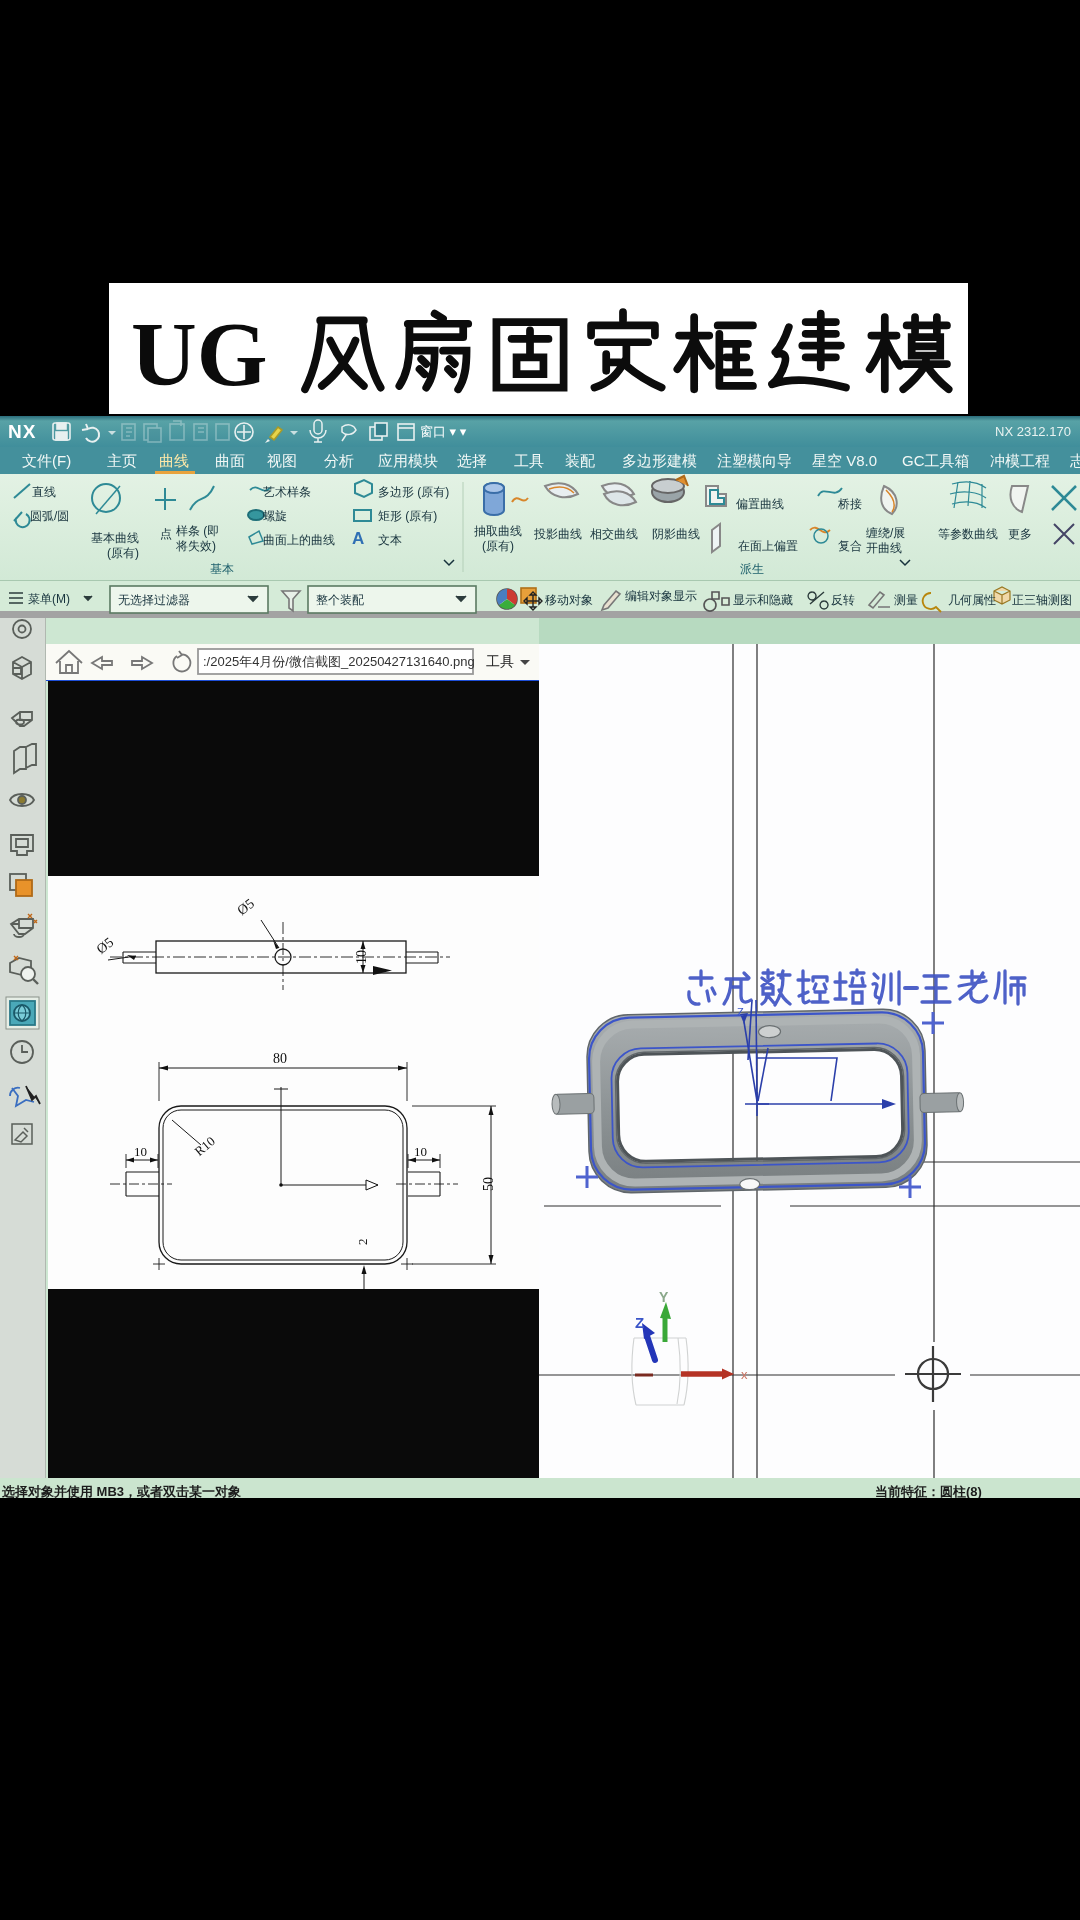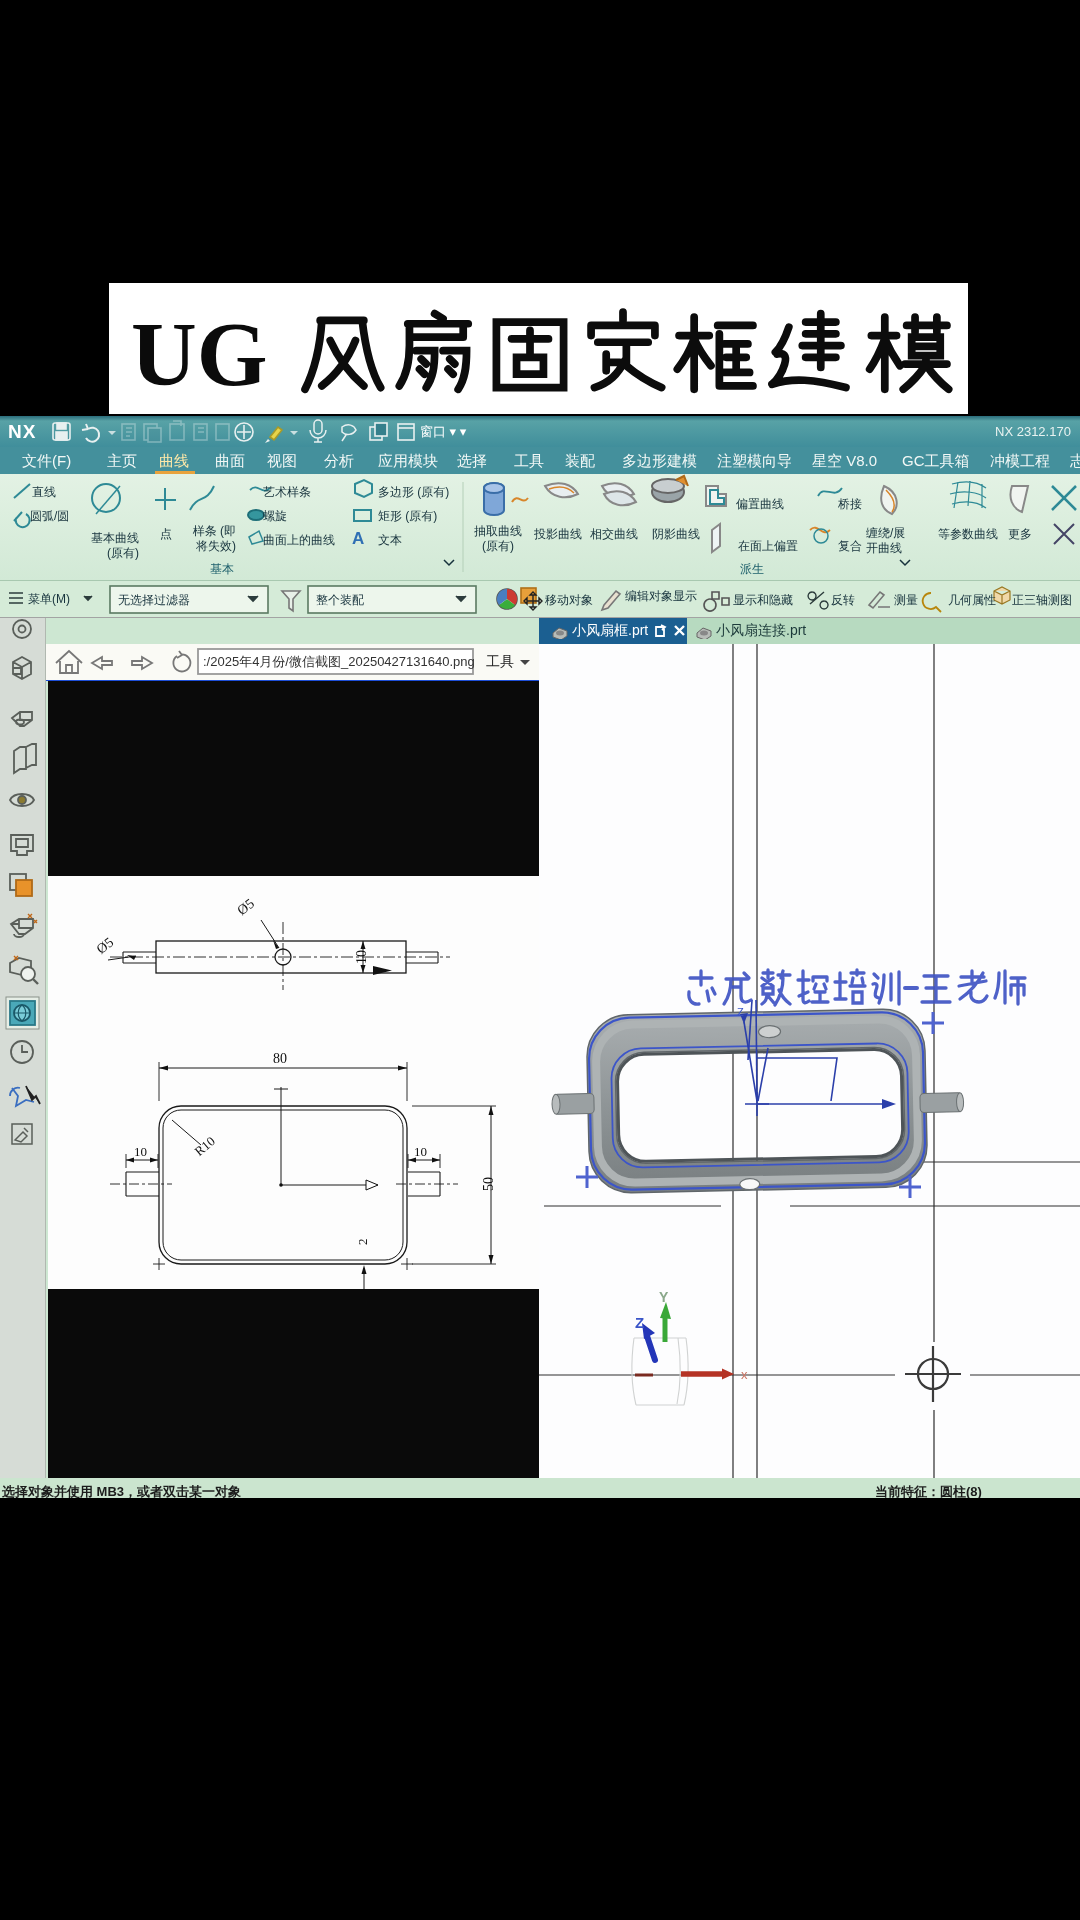--- a/index.html
+++ b/index.html
@@ -135,21 +135,21 @@
   <path d="M1012,12 C1008,24 1012,34 1022,38 L1028,12 Z" fill="#f0f4f0" stroke="#888"></path>
   <path d="M1052,12 L1076,36 M1076,12 L1052,36" stroke-width="2.5"></path>
   <path d="M1054,50 L1074,70 M1074,50 L1054,70" stroke="#446" stroke-width="2"></path>
   <path d="M444,86 l5,5 l5,-5" stroke="#16323c" stroke-width="1.5"></path>
   <path d="M900,86 l5,5 l5,-5" stroke="#16323c" stroke-width="1.5"></path>
 </svg>
   <span class="abs" style="left:32px;top:10px">直线</span>
   <span class="abs" style="left:30px;top:34px">圆弧/圆</span>
   <div class="abs" style="left:83px;top:57px;width:56px;text-align:right;line-height:15px">基本曲线<br>(原有)</div>
   <span class="abs" style="left:160px;top:52px">点</span>
-  <div class="abs" style="left:176px;top:50px;width:60px;text-align:right;line-height:15px">样条 (即<br>将失效)</div>
+  <div class="abs" style="left:176px;top:50px;width:60px;text-align:left;line-height:15px">样条 (即<br>将失效)</div>
   <span class="abs" style="left:263px;top:10px">艺术样条</span>
   <span class="abs" style="left:263px;top:34px">螺旋</span>
   <span class="abs" style="left:263px;top:58px">曲面上的曲线</span>
   <span class="abs" style="left:378px;top:10px">多边形 (原有)</span>
   <span class="abs" style="left:378px;top:34px">矩形 (原有)</span>
   <span class="abs" style="left:378px;top:58px">文本</span>
   <div class="abs" style="left:468px;top:50px;width:60px;text-align:center;line-height:15px">抽取曲线<br>(原有)</div>
   <span class="abs" style="left:534px;top:52px">投影曲线</span>
   <span class="abs" style="left:590px;top:52px">相交曲线</span>
   <span class="abs" style="left:652px;top:52px">阴影曲线</span>
@@ -157,21 +157,21 @@
   <span class="abs" style="left:738px;top:64px">在面上偏置</span>
   <span class="abs" style="left:838px;top:22px">桥接</span>
   <span class="abs" style="left:838px;top:64px">复合</span>
   <div class="abs" style="left:866px;top:52px;width:70px;line-height:15px">缠绕/展<br>开曲线</div>
   <span class="abs" style="left:938px;top:52px">等参数曲线</span>
   <span class="abs" style="left:1008px;top:52px">更多</span>
   <span class="abs" style="left:210px;top:87px;color:#1d5f6b">基本</span>
   <span class="abs" style="left:740px;top:87px;color:#1d5f6b">派生</span>
 </div>
 
-<div class="abs" id="seltb" style="left:0;top:580px;width:1080px;height:38px;background:#d5ebd8;border-top:1px solid #a8c8b0;border-bottom:1px solid #a3a3a3;color:#16323c;font-size:12px">
+<div class="abs" id="seltb" style="left:0;top:580px;width:1080px;height:38px;background:#d5ebd8;border-top:1px solid #a8c8b0;border-bottom:7px solid #a3a3a3;color:#16323c;font-size:12px">
 <svg class="abs" style="left:0;top:0" width="1080" height="38" fill="none" stroke="#2c3c3c" stroke-width="1.6">
   <path d="M9,12 h14 M9,17 h14 M9,22 h14"></path>
   <path d="M84,15 l4,4 l4,-4" fill="#2c3c3c"></path>
   <rect x="110" y="5" width="158" height="27" fill="#edf6ec" stroke="#5a7a62"></rect>
   <path d="M248,15 l5,5 l5,-5" fill="#2c3c3c"></path>
   <path d="M282,10 h18 l-7,8 v12 l-4,-3 v-9 z" fill="#e8f0e8" stroke="#777"></path>
   <rect x="308" y="5" width="168" height="27" fill="#edf6ec" stroke="#5a7a62"></rect>
   <path d="M456,15 l5,5 l5,-5" fill="#2c3c3c"></path>
   <circle cx="507" cy="18" r="10" fill="#fff" stroke="#555"></circle>
   <path d="M507,18 L507,8 A10,10 0 0,1 515,24 Z" fill="#cc3a32" stroke="none"></path>
@@ -297,37 +297,20 @@
       <text x="366" y="280" font-family="Liberation Serif" font-size="13" fill="#111" stroke="none">10</text>
       <path d="M316,414 V392" stroke-width="1"></path>
       <path d="M316,389 l-2.5,9 h5 z" fill="#111" stroke="none"></path>
       <text x="306" y="372" transform="rotate(-90 311 364)" font-family="Liberation Serif" font-size="13" fill="#111" stroke="none">2</text>
       <path d="M105,388 h12 M111,382 v12 M353,388 h12 M359,382 v12" stroke-width="0.9"></path>
     </svg>
   </div>
 </div>
 
 <div class="abs" style="left:539px;top:618px;width:541px;height:860px;background:#b7dac0">
-  <div class="abs" id="tabbar" style="left:0;top:0;width:541px;height:26px">
-    <div class="abs" style="left:0;top:0;width:148px;height:26px;background:#1b5f91"></div>
-    <svg class="abs" style="left:12px;top:5px" width="18" height="16">
-        <path d="M2,10 l6,-5 l8,3 v5 l-6,4 l-8,-3 z" fill="#b8bcb8" stroke="#666"></path>
-        <ellipse cx="9" cy="10" rx="4" ry="2.5" fill="#888"></ellipse>
-      </svg>
-    <span class="abs" style="left:33px;top:4px;color:#fff;font-size:14px">小风扇框.prt</span>
-    <svg class="abs" style="left:116px;top:6px" width="32" height="14" fill="none" stroke="#fff" stroke-width="1.8">
-        <path d="M1,3 h8 v9 h-8 z M6,1 l4,2 l-3,3"></path>
-        <path d="M20,2 l9,9 M29,2 l-9,9" stroke-width="2.4"></path>
-      </svg>
-    <svg class="abs" style="left:156px;top:5px" width="18" height="16">
-        <path d="M2,10 l6,-5 l8,3 v5 l-6,4 l-8,-3 z" fill="#b8bcb8" stroke="#666"></path>
-        <ellipse cx="9" cy="10" rx="4" ry="2.5" fill="#888"></ellipse>
-      </svg>
-    <span class="abs" style="left:177px;top:4px;color:#1c3a3a;font-size:14px">小风扇连接.prt</span>
-  </div>
   <div class="abs" style="left:0;top:26px;width:541px;height:834px;background:#fdfdfe">
     <svg id="view3d" width="541" height="834" style="position:absolute;left:0;top:0">
       <defs>
         <linearGradient id="ring" x1="0" y1="0" x2="0" y2="1">
           <stop offset="0" stop-color="#a9aeb0"></stop>
             <stop offset="0.5" stop-color="#8f9597"></stop>
             <stop offset="1" stop-color="#787e80"></stop>
         </linearGradient>
       </defs>
 

